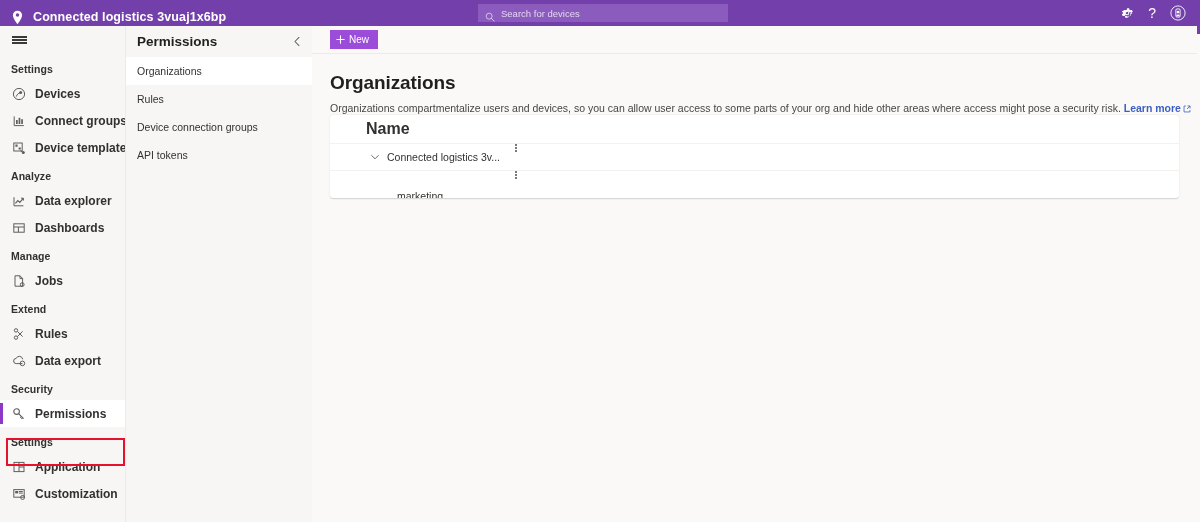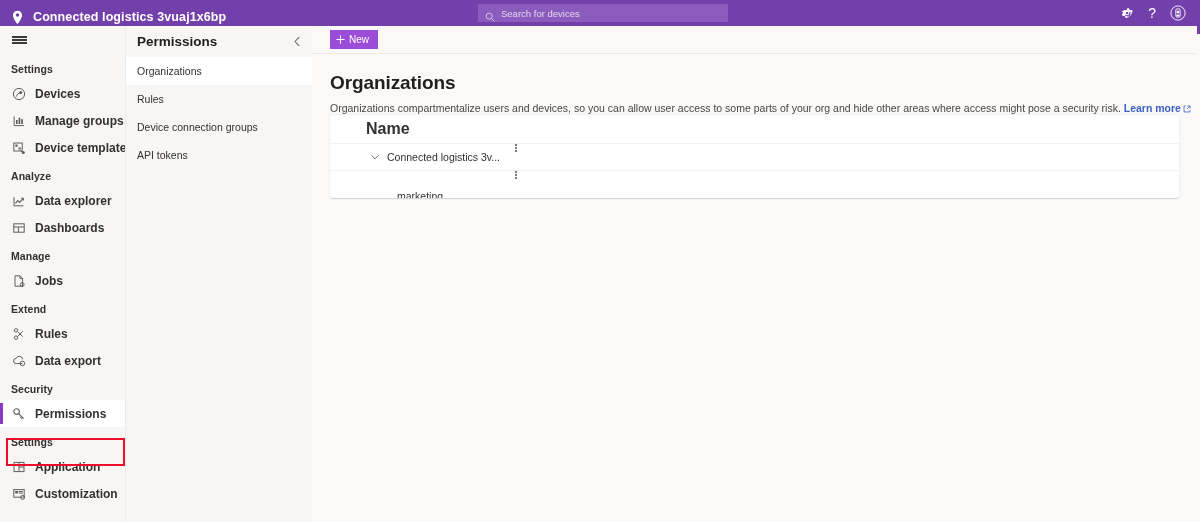--- a/index.html
+++ b/index.html
@@ -220,21 +220,21 @@
   </div>
   <div class="nav-item">
     <span class="nv-ico">
       <svg viewBox="0 0 14 14" width="14" height="14">
         <path d="M2.2 2.4v9.2h9.6" fill="none" stroke="#605e5c" stroke-width="1"></path>
         <rect x="4" y="6" width="1.7" height="4" fill="#605e5c"></rect>
         <rect x="6.6" y="3.8" width="1.7" height="6.2" fill="#605e5c"></rect>
         <rect x="9.2" y="5.2" width="1.7" height="4.8" fill="#605e5c"></rect>
       </svg>
     </span>
-    <span class="nv-lbl">Manage groups</span>
+    <span class="nv-lbl">Connect groups</span>
   </div>
   <div class="nav-item">
     <span class="nv-ico">
       <svg viewBox="0 0 14 14" width="14" height="14">
         <rect x="1.8" y="2" width="8.4" height="8" fill="none" stroke="#605e5c" stroke-width="1"></rect>
         <path d="M3.4 3.6h2.2v2.2H3.4zM6.6 6.4h2.2v2.2H6.6z" fill="#605e5c"></path>
         <path d="M8.4 9.6l3.4 2.6" stroke="#605e5c" stroke-width="1" fill="none"></path>
         <circle cx="11.3" cy="11.6" r="1.5" fill="#605e5c"></circle>
       </svg>
     </span>

